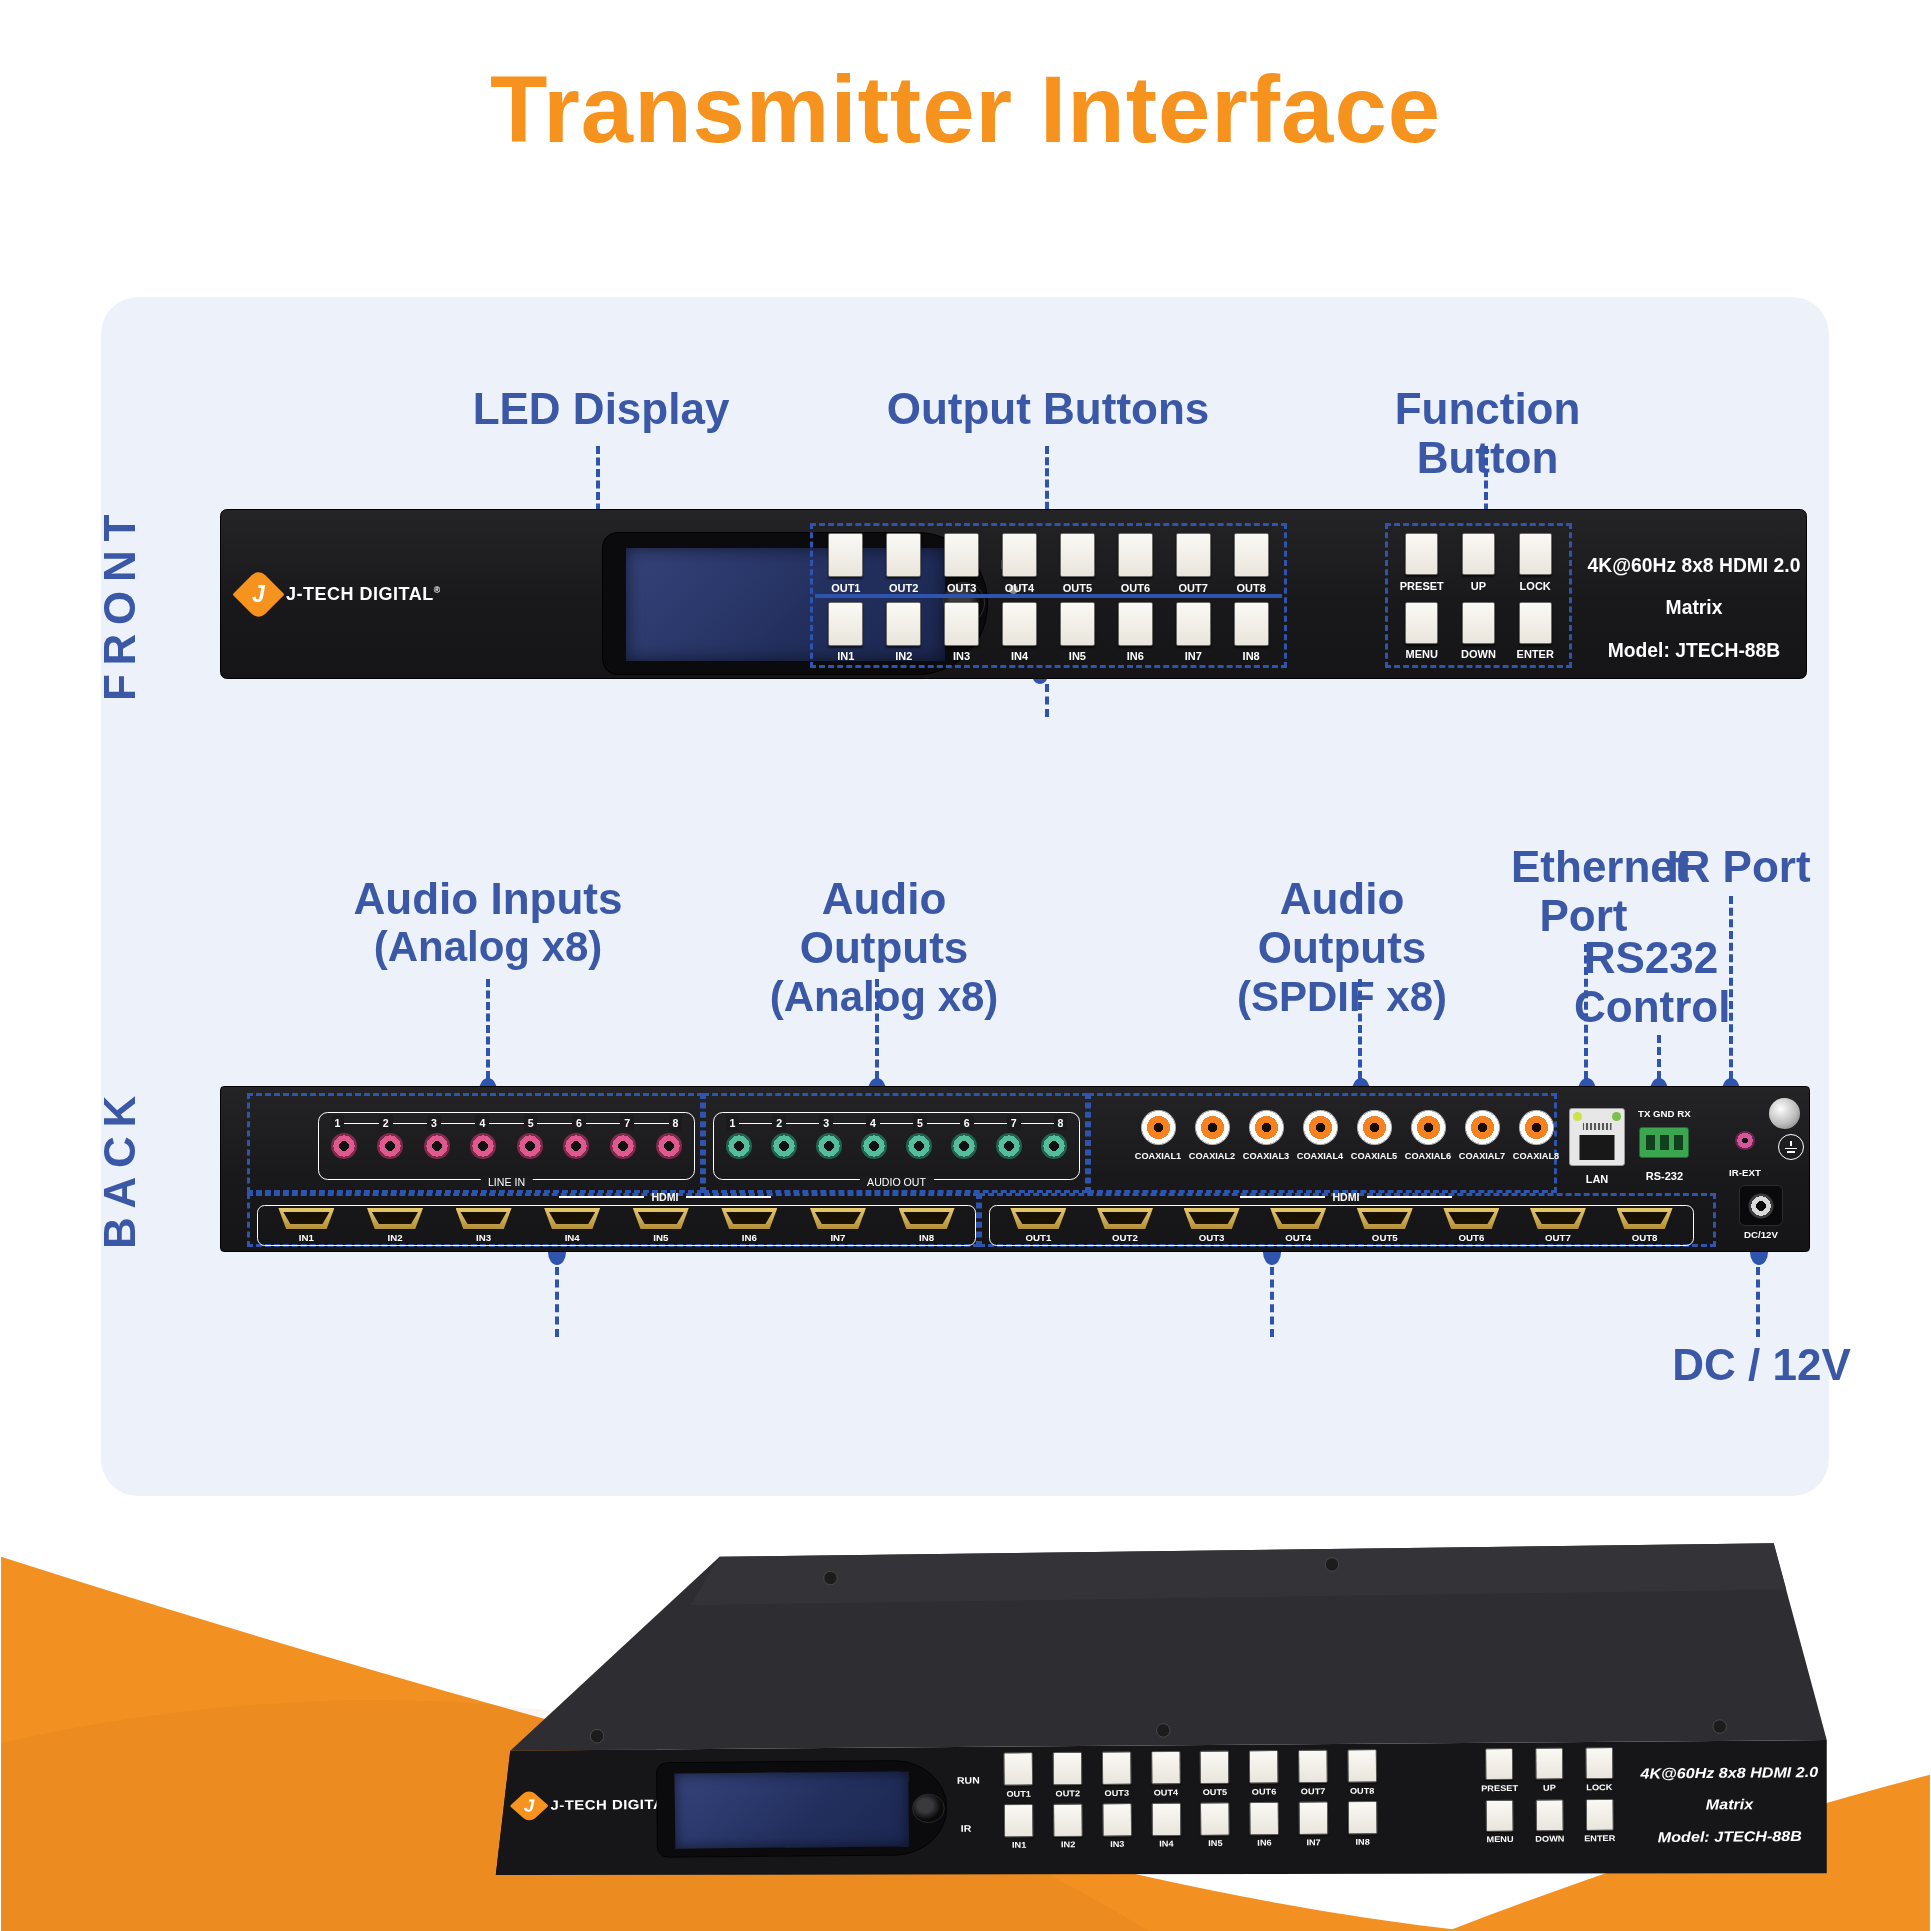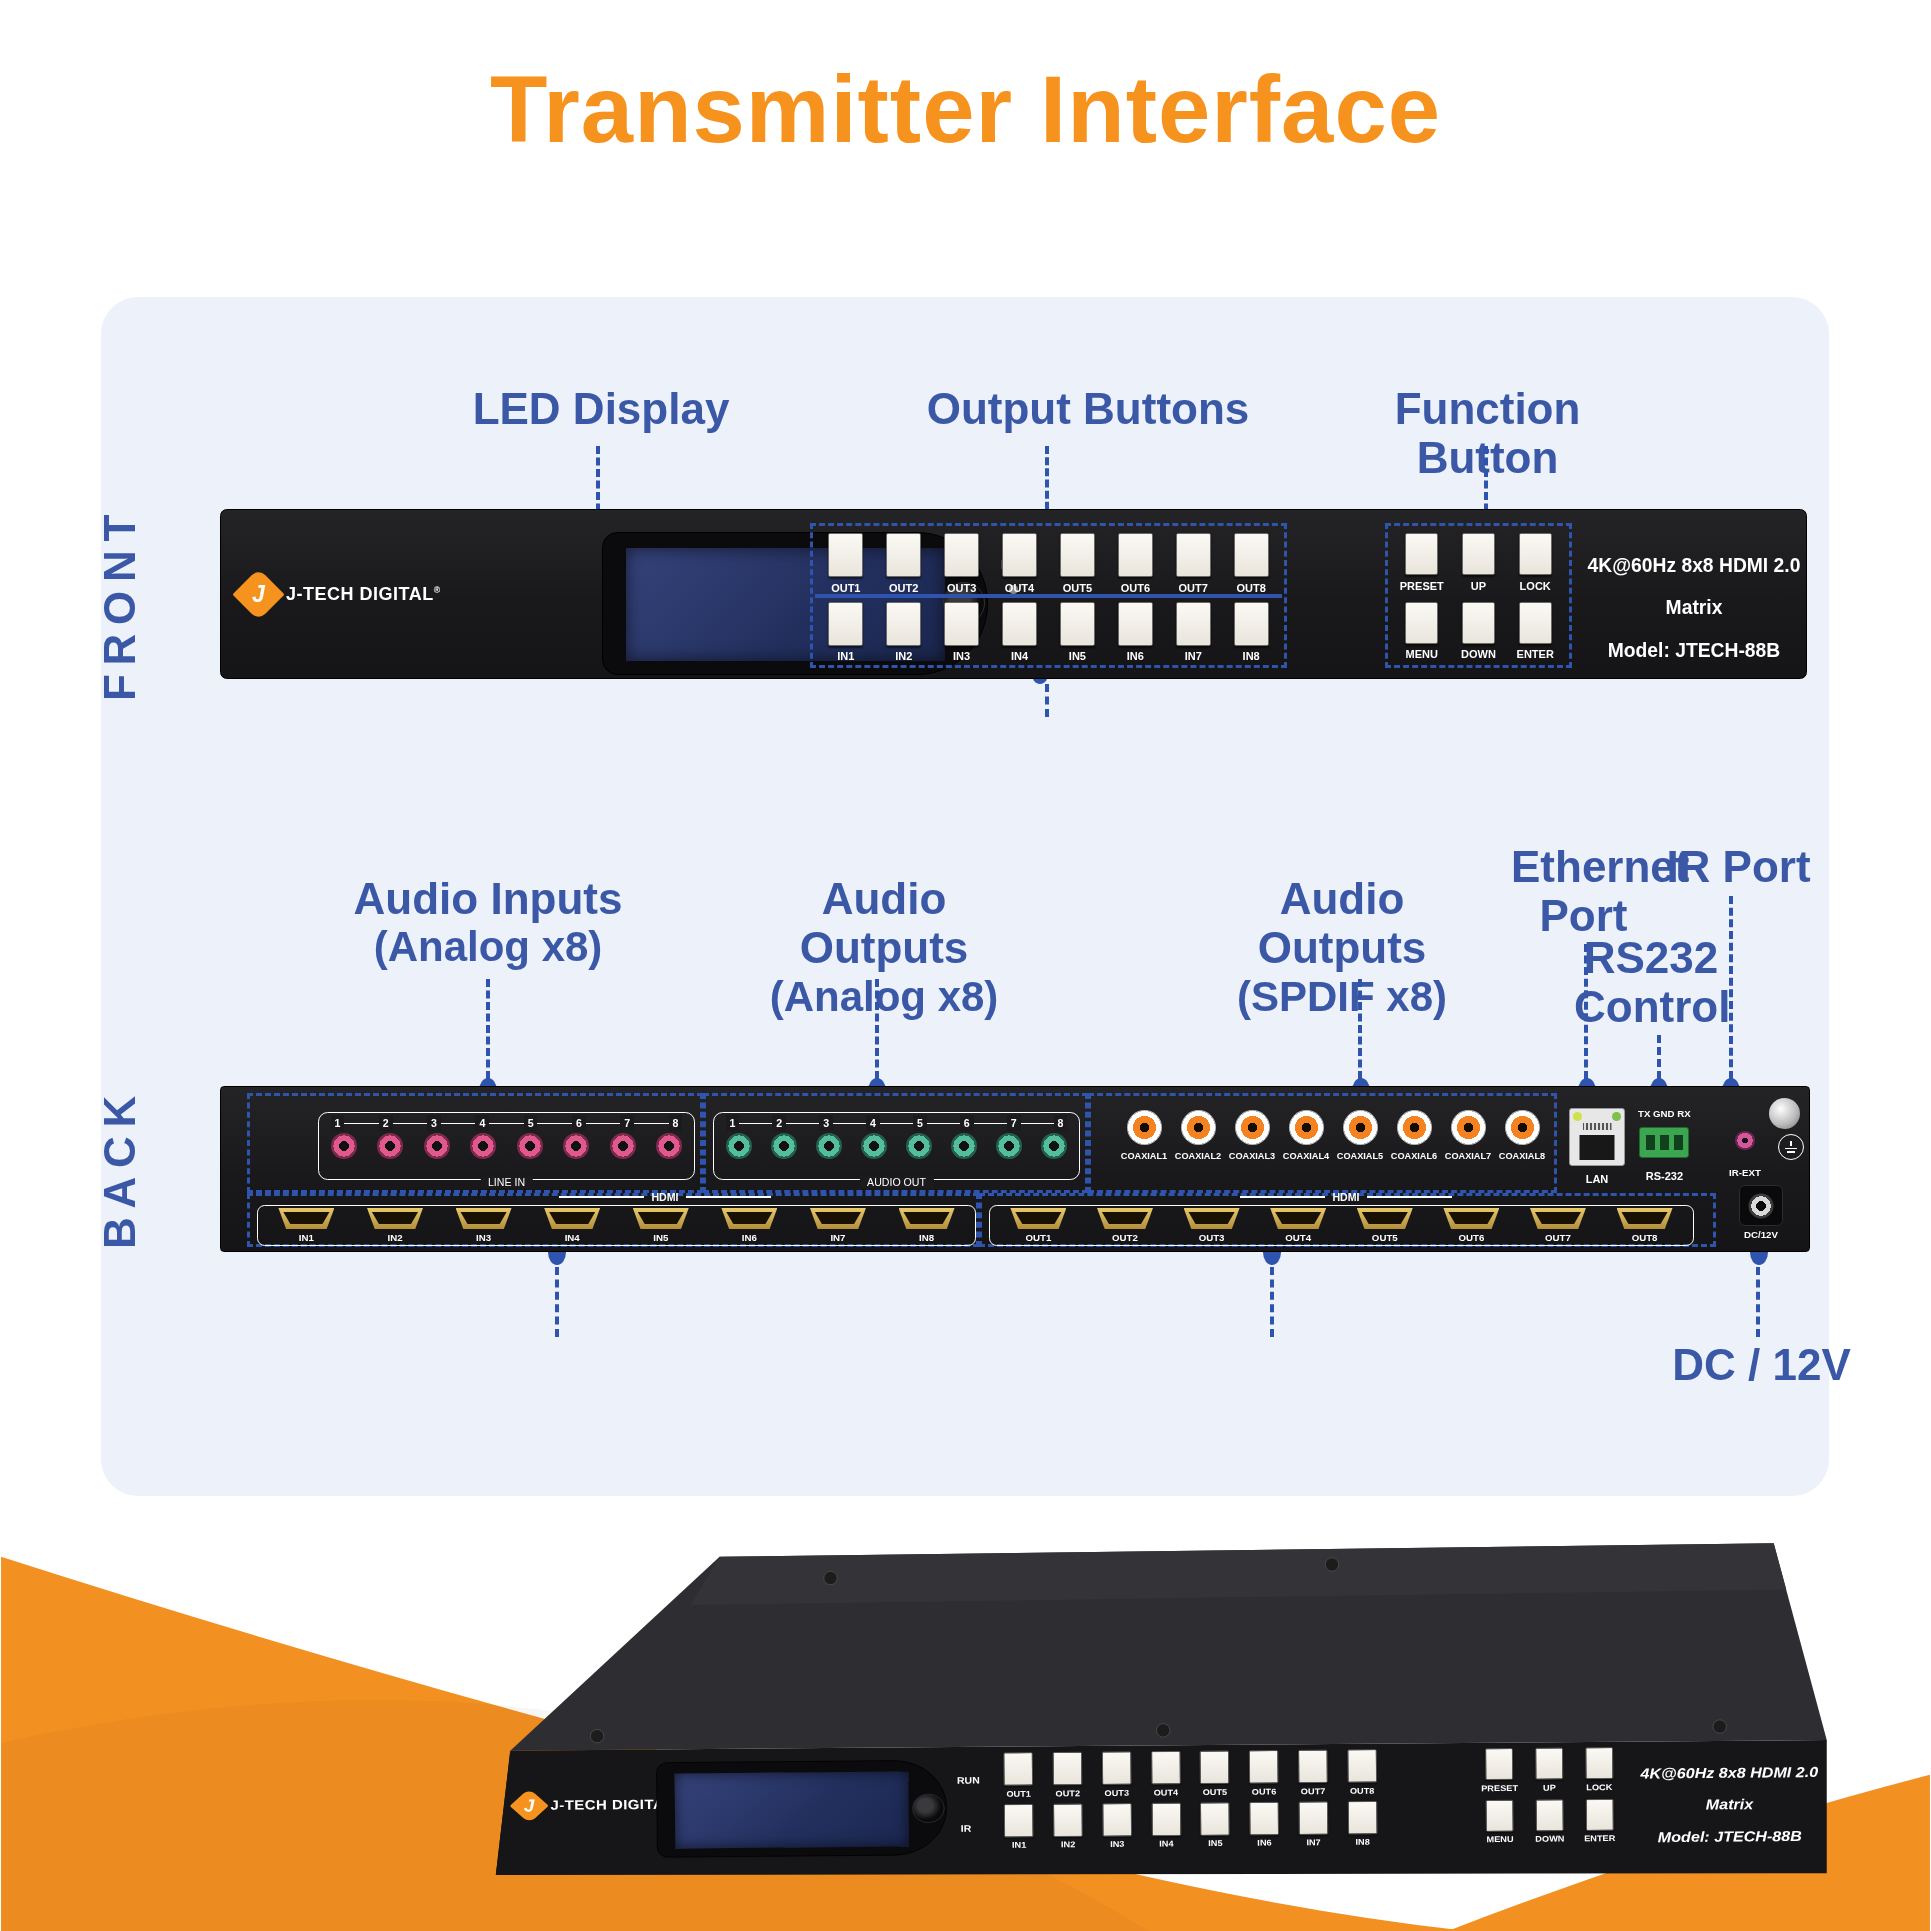--- a/index.html
+++ b/index.html
@@ -53,21 +53,21 @@
   .numrow{position:absolute;left:11.6px;right:11.6px;top:1.9px;display:flex;justify-content:space-between;}
   .numrow::before{content:"";position:absolute;left:3.9px;right:3.9px;top:7.7px;height:1.9px;background:#fff;}
   .numrow span{position:relative;z-index:1;background:#1B1B1D;padding:0 3.9px;color:#fff;
                font-size:10.6px;font-weight:bold;line-height:16.4px;}
   .jackrow{position:absolute;left:11.6px;right:11.6px;top:20px;display:flex;justify-content:space-between;}
   .jack{width:26px;height:26px;border-radius:50%;}
   .jack.pink{background:radial-gradient(circle,#111 0 4.8px,#E0598E 4.8px 10.6px,#7e2a4d 10.6px);}
   .jack.green{background:radial-gradient(circle,#111 0 4.8px,#54BD9C 4.8px 10.6px,#23614e 10.6px);}
   .gname{position:absolute;left:50%;bottom:-8.7px;transform:translateX(-50%);background:#1B1B1D;
          padding:0 7.7px;color:#fff;font-weight:normal;font-size:10.6px;white-space:nowrap;}
-  .coaxrow{position:absolute;display:flex;justify-content:flex-start;}
+  .coaxrow{position:absolute;display:flex;justify-content:flex-end;}
   .coaxcell{display:flex;flex-direction:column;align-items:center;width:54px;}
   .rca{width:35px;height:35px;border-radius:50%;
        background:radial-gradient(circle,#140d05 0 4.8px,#F58220 4.8px 11.6px,#fff 11.6px 16.4px,#b9b9b9 16.4px);}
   .coaxcell .plabel{font-size:9.2px;margin-top:5.8px;}
   .rj45{position:relative;width:56px;height:58px;background:#E7E7E7;border-radius:2.9px;border:1px solid #9a9a9a;}
   .rj45 .hole{position:absolute;left:50%;bottom:4.8px;transform:translateX(-50%);width:35px;height:25px;background:#181818;}
   .rj45 .pins{position:absolute;left:50%;top:13.5px;transform:translateX(-50%);width:29px;height:7.7px;
        background:repeating-linear-gradient(90deg,#555 0 1.9px,#ddd 1.9px 3.9px);}
   .ledy{position:absolute;width:8.7px;height:8.7px;border-radius:50%;top:2.9px;}
   .term{position:relative;width:50px;height:31px;background:#3BA64F;border-radius:2.9px;border:1px solid #1e6b2f;
@@ -120,21 +120,21 @@
 
   <div class="panel"></div>
 
   <div class="vlabel" style="left:95px;top:502px;height:203px;">FRONT</div>
   <div class="vlabel" style="left:95px;top:1074px;height:188px;">BACK</div>
 
   <div class="co" style="left:456px;top:384px;width:290px;"><span>LED Display</span></div>
   <div class="dl" style="left:596px;top:446px;height:77px;"></div>
   <div class="codot" style="left:589px;top:515px;"></div>
 
-  <div class="co" style="left:879px;top:384px;width:338px;margin-left:40px;"><span>Output Buttons</span></div>
+  <div class="co" style="left:879px;top:384px;width:338px;"><span>Output Buttons</span></div>
   <div class="dl" style="left:1045px;top:446px;height:75px;"></div>
   <div class="codot" style="left:1038px;top:513px;"></div>
 
   <div class="co" style="left:1328px;top:384px;width:319px;"><span>Function Button</span></div>
   <div class="dl" style="left:1484px;top:446px;height:77px;"></div>
   <div class="codot" style="left:1477px;top:515px;"></div>
 
   <div class="codot" style="left:1031px;top:658px;"></div>
   <div class="dl" style="left:1045px;top:684px;height:33px;"></div>
 

